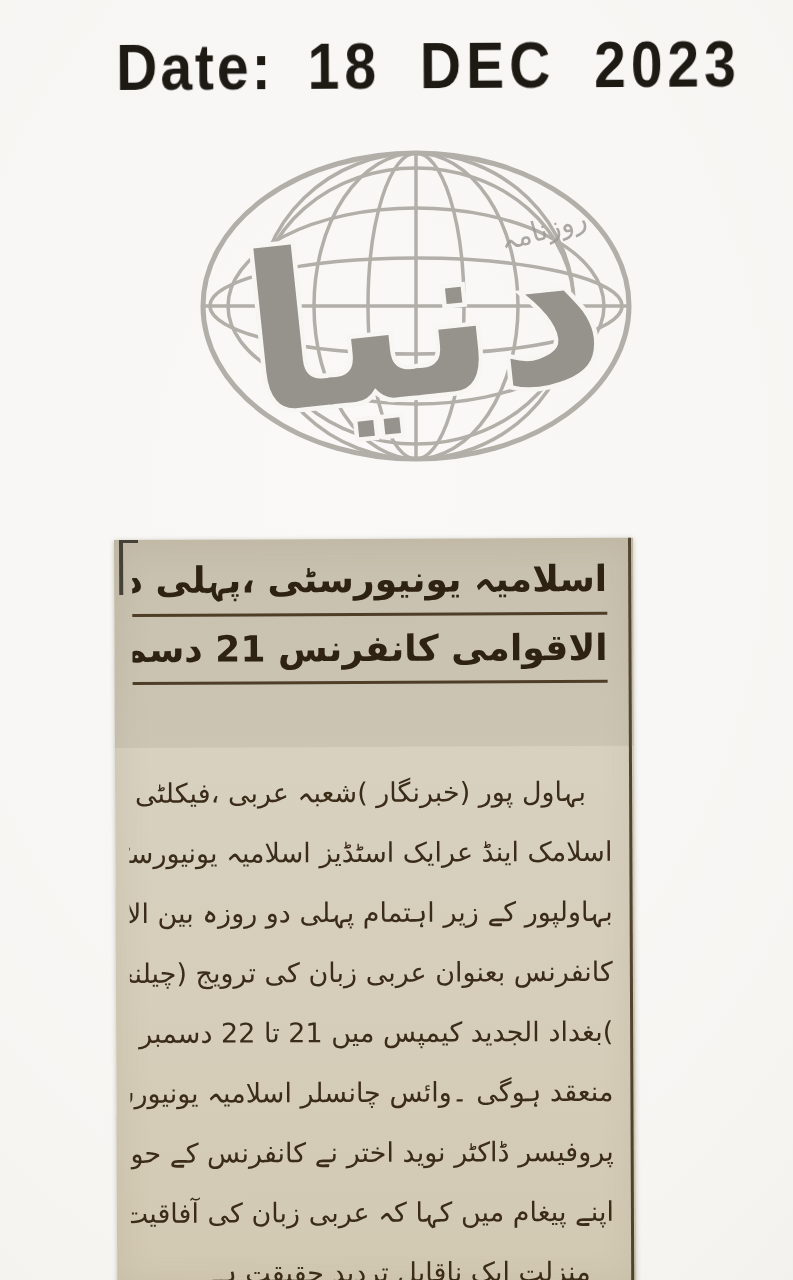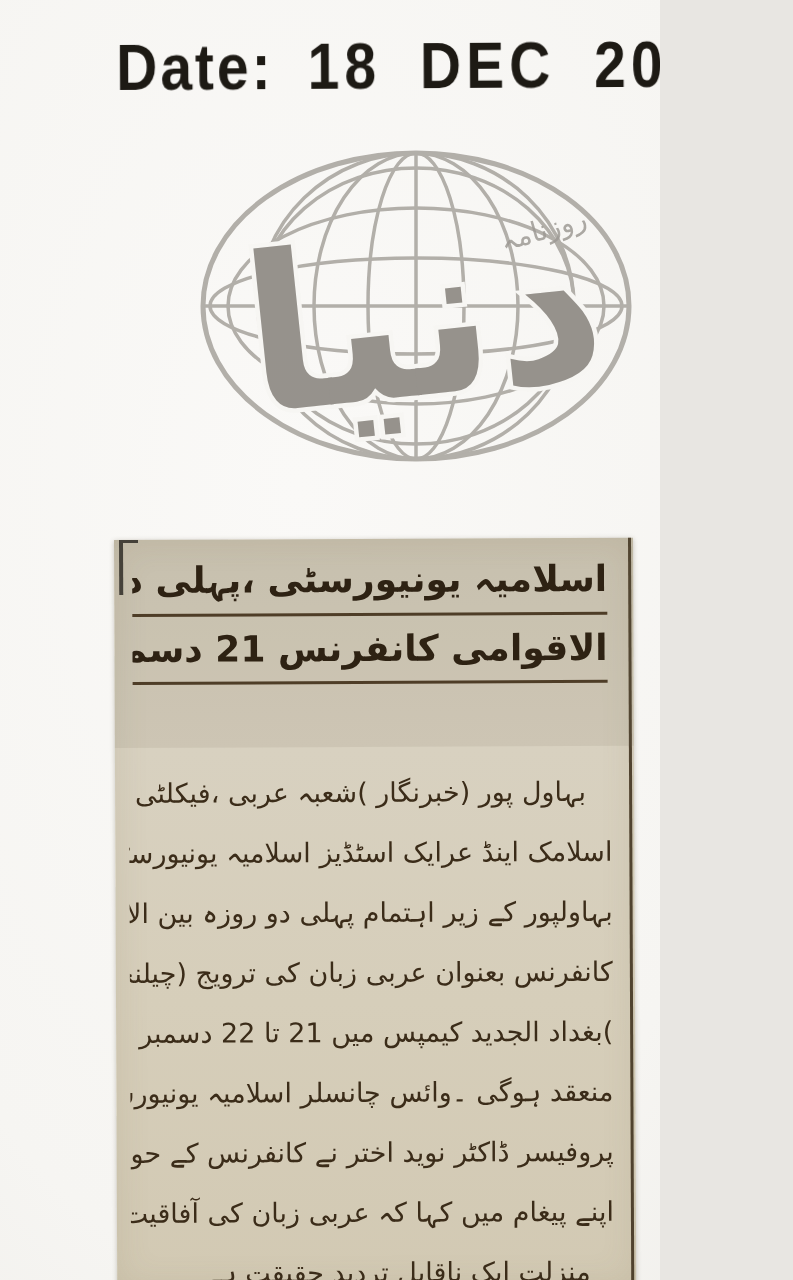--- a/index.html
+++ b/index.html
@@ -1,17 +1,17 @@
 <!DOCTYPE html>
 <html lang="ur"><head>
 <meta charset="utf-8">
 <style>
   html,body{margin:0;padding:0;background:#e8e6e2;}
   .photo{
-    position:relative;width:660px;height:1280px;overflow:hidden;
+    position:relative;width:793px;height:1280px;overflow:hidden;
     background:
       radial-gradient(130% 115% at 45% 38%, #faf9f7 0%, #f6f5f2 55%, #edebe7 92%, #e7e5e1 100%);
     font-family:"DejaVu Sans", sans-serif;
   }
   
   .stamp{
     position:absolute;left:116px;top:30px;
     display:flex;gap:34px;align-items:baseline;
     color:#17140f;
     font-family:"Liberation Sans","DejaVu Sans",sans-serif;

